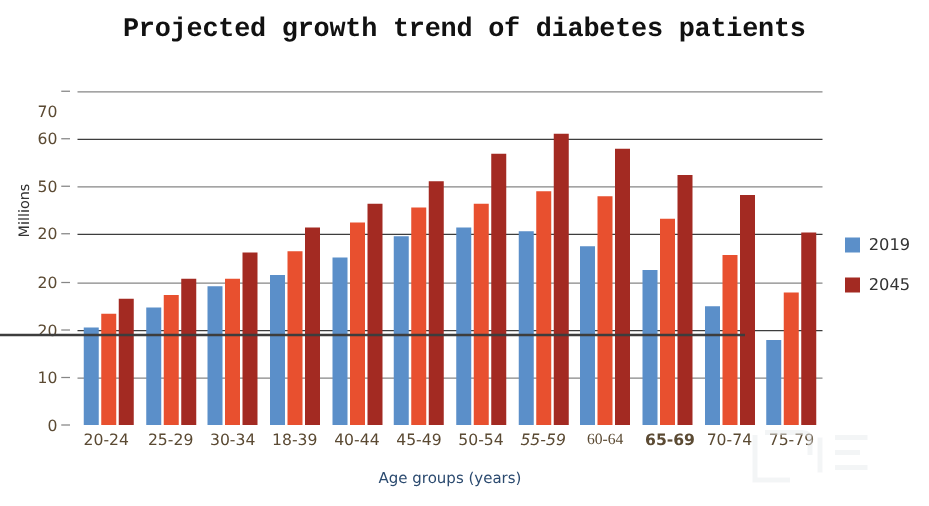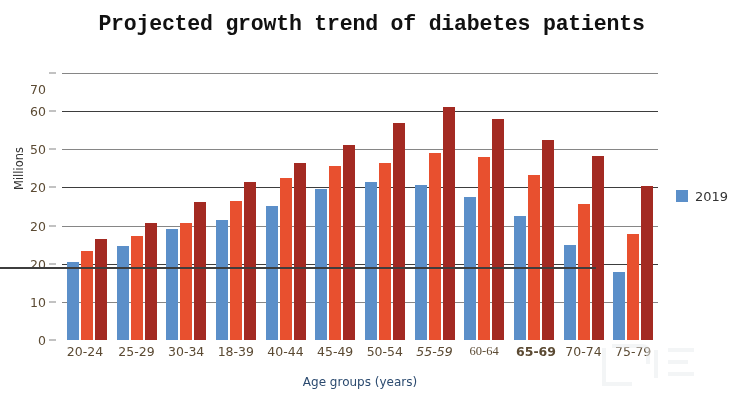--- a/index.html
+++ b/index.html
@@ -298,20 +298,24 @@
     <div class="x-tick" style="left: 521.5px;">70-74</div>
     <div class="x-tick" style="left: 571.167px;">75-79</div>
   </div>
 <div id="x-axis-title">Age groups (years)</div>
 
 <div id="legend">
     <div class="legend-item">
       <span class="legend-swatch" style="background: rgb(91, 143, 201);"></span>
       <span class="legend-label">2019</span>
     </div>
+    <div class="legend-item">
+      <span class="legend-swatch" style="background: rgb(163, 42, 34);"></span>
+      <span class="legend-label">2045</span>
+    </div>
   </div>
 
 <svg id="watermark" viewBox="0 0 135 58">
   <g fill="none" stroke="#e9ecef" stroke-width="4">
     <path d="M6 4 L6 40 L34 40"></path>
     <path d="M14 2 L44 2 Q50 2 50 8 L50 20"></path>
     <path d="M58 6 L58 34"></path>
     <path d="M70 6 L96 6 M70 18 L90 18 M70 30 L96 30"></path>
   </g>
 </svg>

